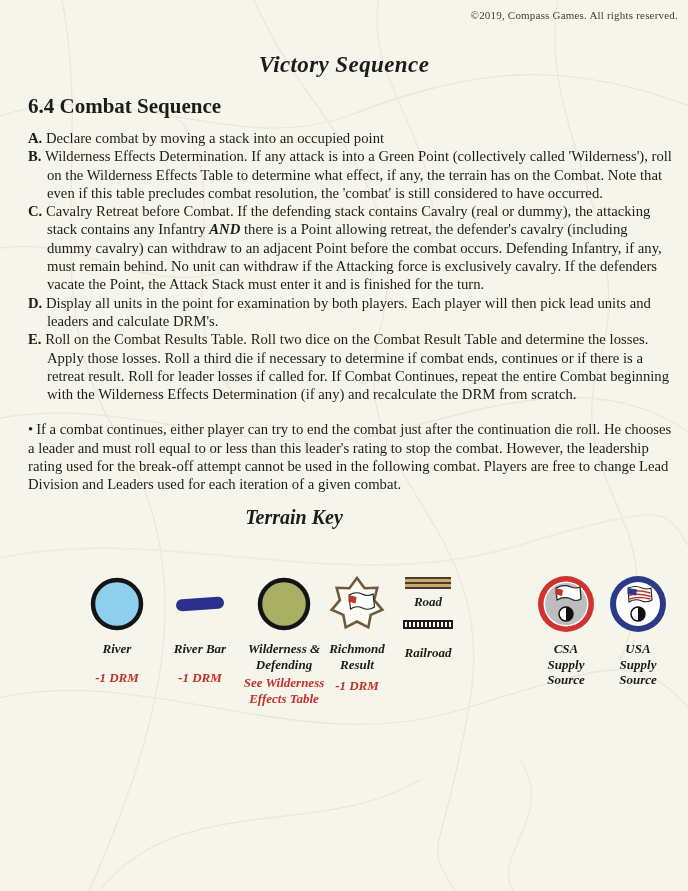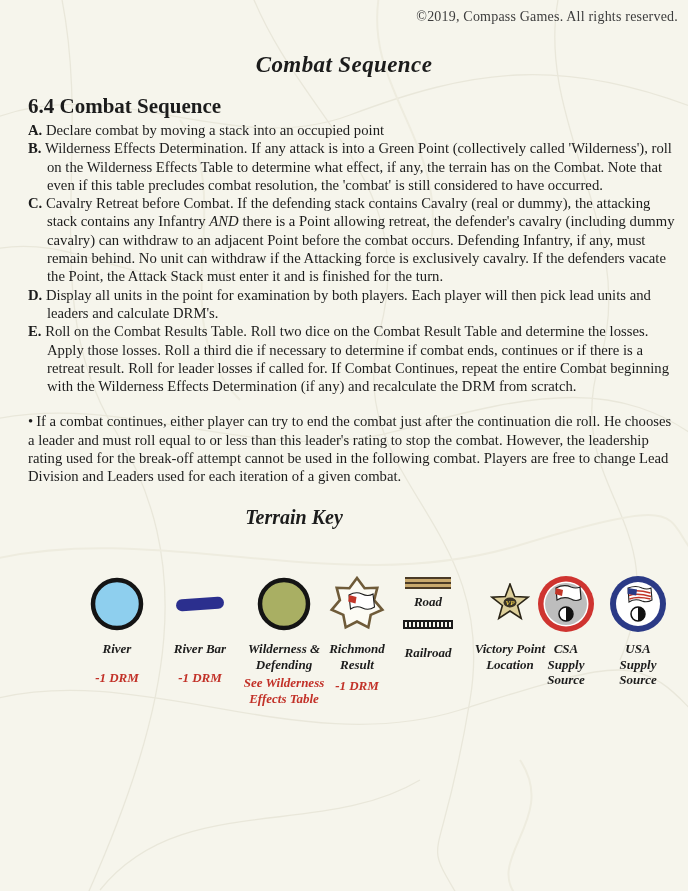--- a/index.html
+++ b/index.html
@@ -5,30 +5,30 @@
   html,body { margin:0; padding:0; }
   body {
     width:688px; height:891px; position:relative; overflow:hidden;
     background:#f6f5ec;
     font-family:"Liberation Serif","DejaVu Serif",serif;
     color:#1c1c1c;
   }
   svg.bgmap { position:absolute; top:0; left:0; z-index:0; }
   .layer { position:absolute; z-index:1; }
 
-  .copyright { top:9px; right:10px; font-size:14px; color:#3d3d3d; letter-spacing:0.2px; }
+  .copyright { top:9px; right:10px; font-size:11px; color:#3d3d3d; letter-spacing:0.2px; }
 
   .title { top:52px; left:0; width:688px; text-align:center;
            font-size:23px; font-weight:bold; font-style:italic; letter-spacing:0.4px; }
 
   .content { top:94px; left:28px; width:647px; font-size:14.7px; line-height:18.3px; }
-  .h64 { font-size:21px; font-weight:bold; line-height:25px; margin-bottom:2px; }
+  .h64 { font-size:21px; font-weight:bold; line-height:25px; margin-bottom:10px; }
   .para { padding-left:19px; text-indent:-19px; }
   .plabel { font-weight:bold; }
-  .and { font-weight:normal; font-style:italic; }
+  .and { font-weight:bold; font-style:italic; }
   .bullet-para { margin-top:17px; }
   .bullet-char { margin-right:3px; }
 
   .tk-heading { top:506px; left:0; width:588px; text-align:center;
                 font-size:20px; font-weight:bold; font-style:italic; }
 
   .tk { top:548px; left:0; width:688px; height:200px; }
   .tk-col { position:absolute; top:16px; text-align:center; }
   .icon-box { height:56px; margin-top:12px; display:flex; align-items:center; justify-content:center; }
   .tk-label { margin-top:9px; font-size:13px; font-weight:bold; font-style:italic; line-height:15.5px; }
@@ -72,21 +72,21 @@
   <g fill="none" stroke="#eeecdf" stroke-width="2">
     <path d="M-10,560 C160,520 340,600 520,545 S660,520 700,560"></path>
     <path d="M380,-10 C360,90 450,140 430,250"></path>
     <path d="M180,120 C240,200 160,320 240,400"></path>
     <path d="M520,760 C560,820 480,860 520,900"></path>
   </g>
 </svg>
 
 <div class="layer copyright">©2019, Compass Games. All rights reserved.</div>
 
-<div class="layer title">Combat Sequence</div>
+<div class="layer title">Victory Sequence</div>
 
 <div class="layer content">
   <div class="h64">6.4 Combat Sequence</div>
 
   <div class="para">
     <span class="plabel">A.</span>
     <span>Declare combat by moving a stack into an occupied point</span>
   </div>
 
   <div class="para">
@@ -170,33 +170,20 @@
     <div class="tk-note gap6">-1 DRM</div>
   </div>
 
   <div class="tk-col col-road">
     <div class="road-icon"></div>
     <div class="tk-label road-label">Road</div>
     <div class="rail-icon"></div>
     <div class="tk-label rail-label">Railroad</div>
   </div>
 
-  <div class="tk-col col-vp">
-    <div class="icon-box">
-      <svg width="44" height="42" viewBox="0 0 44 42">
-        <polygon points="22,1 26.7,13.5 40.1,14.1 29.6,22.5 33.2,35.4 22,28 10.8,35.4 14.4,22.5 3.9,14.1 17.3,13.5" fill="#ddcf9a" stroke="#2a2416" stroke-width="1.6"></polygon>
-        <ellipse cx="22" cy="19.5" rx="6.5" ry="5" fill="#3a3426"></ellipse>
-        <text x="22" y="22" text-anchor="middle" font-size="7" font-weight="bold" font-style="italic" fill="#e8c84a">VP</text>
-      </svg>
-    </div>
-    <div class="tk-label">
-      <div>Victory Point</div>
-      <div>Location</div>
-    </div>
-  </div>
 
   <div class="tk-col col-csa">
     <div class="icon-box">
       <svg width="60" height="60" viewBox="0 0 60 60">
         <circle cx="30" cy="30" r="28" fill="#cf3430"></circle>
         <circle cx="30" cy="30" r="22.5" fill="#ffffff"></circle>
         <circle cx="30" cy="30" r="21" fill="#bdbdbd"></circle>
         <path d="M20,14 q8,-4 15,-1 q5,2 9,0 l1,12 q-5,3 -10,0 q-7,-3 -14,1 z" fill="#ffffff" stroke="#222222" stroke-width="1.2"></path>
         <path d="M20,14 l7,2 l-1,6 l-7,-2 z" fill="#c23528"></path>
         <circle cx="30" cy="40" r="7" fill="#ffffff" stroke="#111111" stroke-width="1.5"></circle>

